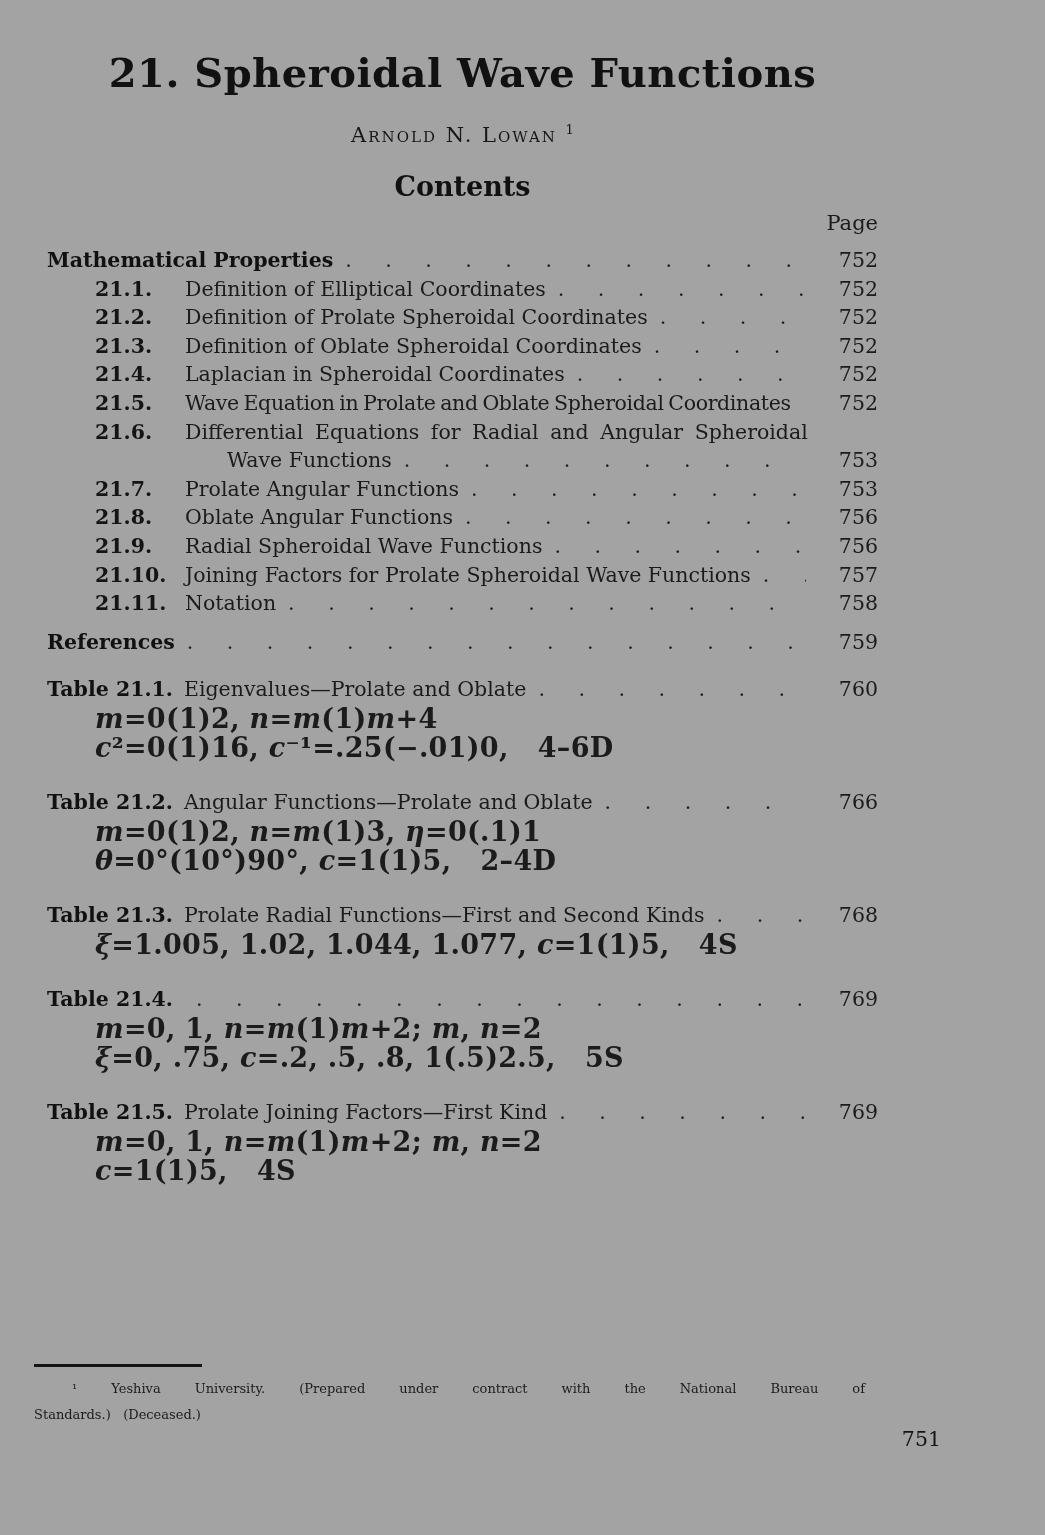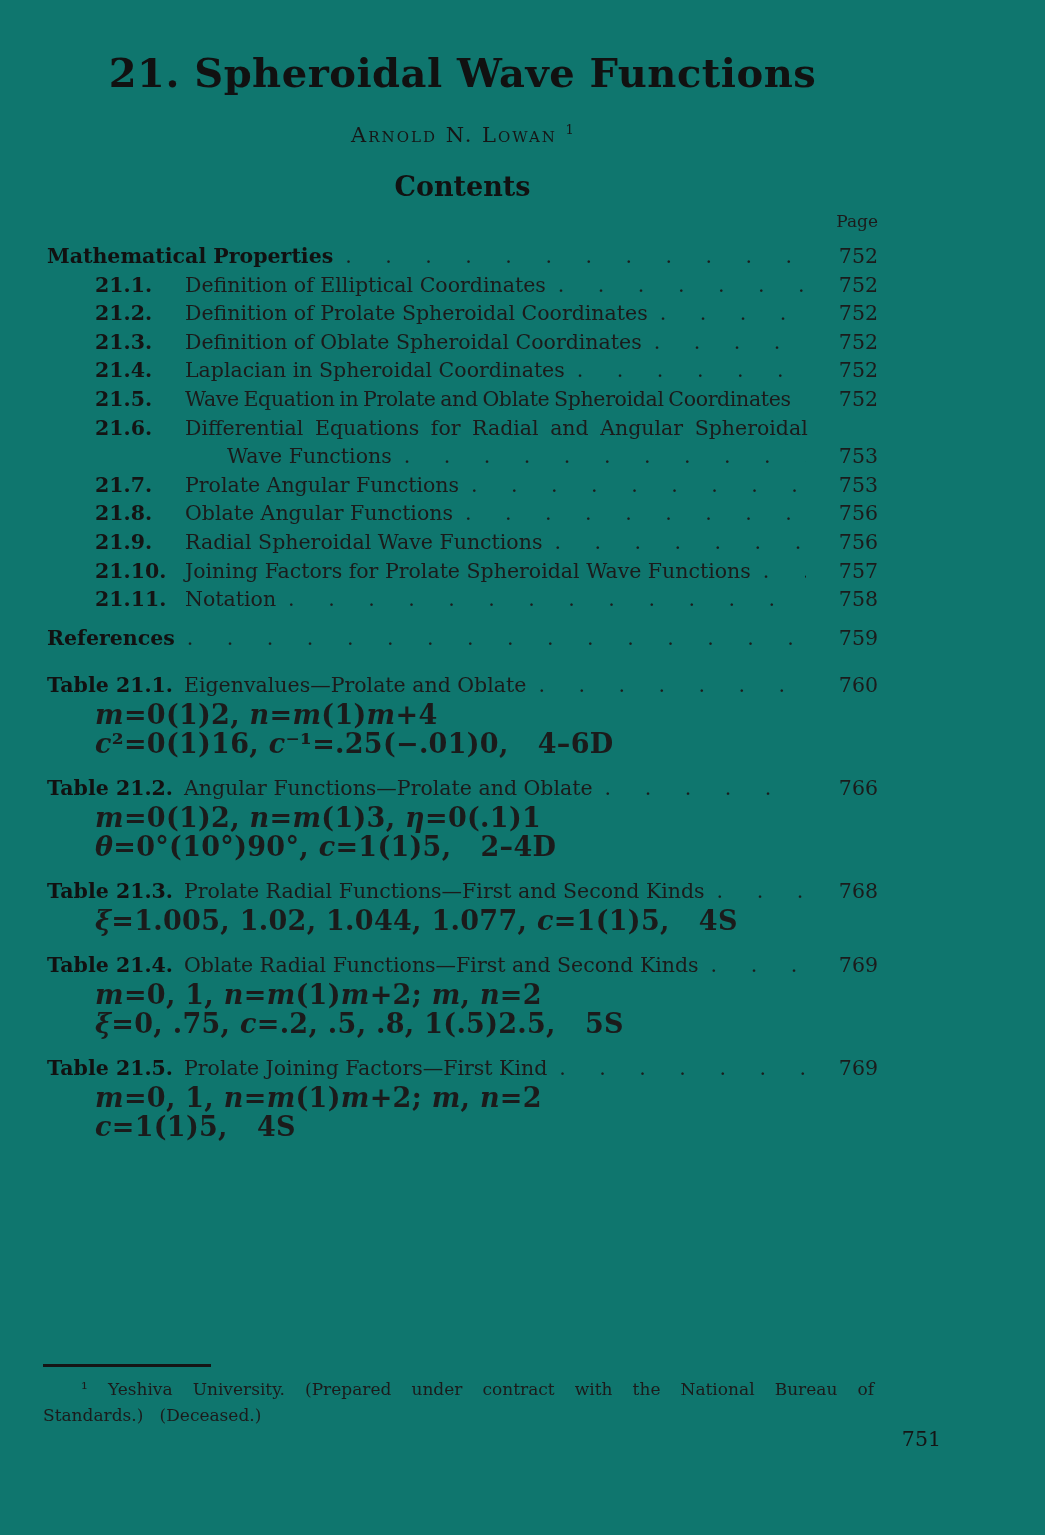--- a/index.html
+++ b/index.html
@@ -1,21 +1,21 @@
 <!DOCTYPE html>
 <html><head>
 <meta charset="utf-8">
 <style>
   * { margin: 0; padding: 0; box-sizing: border-box; }
   html, body { background: #ffffff; }
   .page {
     position: relative;
     width: 1045px;
     height: 1535px;
-    background: #0f766e;
+    background: #a3a3a3;
     color: #1b1b1b;
     font-family: "DejaVu Serif", "Liberation Serif", serif;
     overflow: hidden;
   }
   .content { padding: 50px 167px 0 47px; }
 
   .chapter-title {
     text-align: center;
     font-size: 40px;
     font-weight: bold;
@@ -35,21 +35,21 @@
   .contents-heading {
     margin-top: 24px;
     text-align: center;
     font-size: 27px;
     font-weight: bold;
     color: #111;
   }
   .page-col-label {
     margin-top: 9px;
     text-align: right;
-    font-size: 17px;
+    font-size: 21px;
   }
 
   
   .row {
     display: flex;
     align-items: baseline;
     line-height: 28.6px;
     font-size: 20.5px;
     white-space: nowrap;
   }
@@ -65,38 +65,38 @@
     content: ". . . . . . . . . . . . . . . . . . . . . . . . . . . . . . . . . . . . . . . .";
     letter-spacing: 13px;
     word-spacing: 1px;
   }
   .dots.nodots::after { content: ""; }
   .pg { flex: none; width: 62px; text-align: right; }
 
   .toc { margin-top: 11px; }
   .references-row { margin-top: 10px; }
 
-  .tbl { margin-top: 16px; }
+  .tbl { margin-top: 26px; }
   .tbl .row { line-height: 29px; }
   .tlabel { flex: none; font-weight: bold; color: #111; margin-right: 11px; }
   .mathline {
     padding-left: 48px;
     line-height: 29px;
     font-size: 27px;
     letter-spacing: 0.3px;
     font-weight: bold;
   }
   .mathline i { font-family: "DejaVu Serif", serif; }
 
   .footnote {
     position: absolute;
-    left: 43px;
+    left: 34px;
     width: 831px;
     top: 1364px;
-    font-size: 17px;
+    font-size: 13px;
     line-height: 26px;
   }
   .footnote-rule {
     width: 168px;
     height: 3px;
     background: #151515;
     margin-bottom: 9px;
   }
   .fn-line1 {
     text-indent: 38px;
@@ -250,21 +250,20 @@
         <span class="t">Prolate Radial Functions—First and Second Kinds</span>
         <span class="dots"></span>
         <span class="pg">768</span>
       </div>
       <div class="mathline"><i>ξ</i>=1.005, 1.02, 1.044, 1.077, <i>c</i>=1(1)5, &nbsp; 4S</div>
     </div>
 
     <div class="tbl">
       <div class="row">
         <span class="tlabel">Table 21.4.</span>
-        <span class="t">Oblate Radial Functions—First and Second Kinds</span>
         <span class="dots"></span>
         <span class="pg">769</span>
       </div>
       <div class="mathline"><i>m</i>=0, 1, <i>n</i>=<i>m</i>(1)<i>m</i>+2; <i>m</i>, <i>n</i>=2</div>
       <div class="mathline"><i>ξ</i>=0, .75, <i>c</i>=.2, .5, .8, 1(.5)2.5, &nbsp; 5S</div>
     </div>
 
     <div class="tbl">
       <div class="row">
         <span class="tlabel">Table 21.5.</span>

